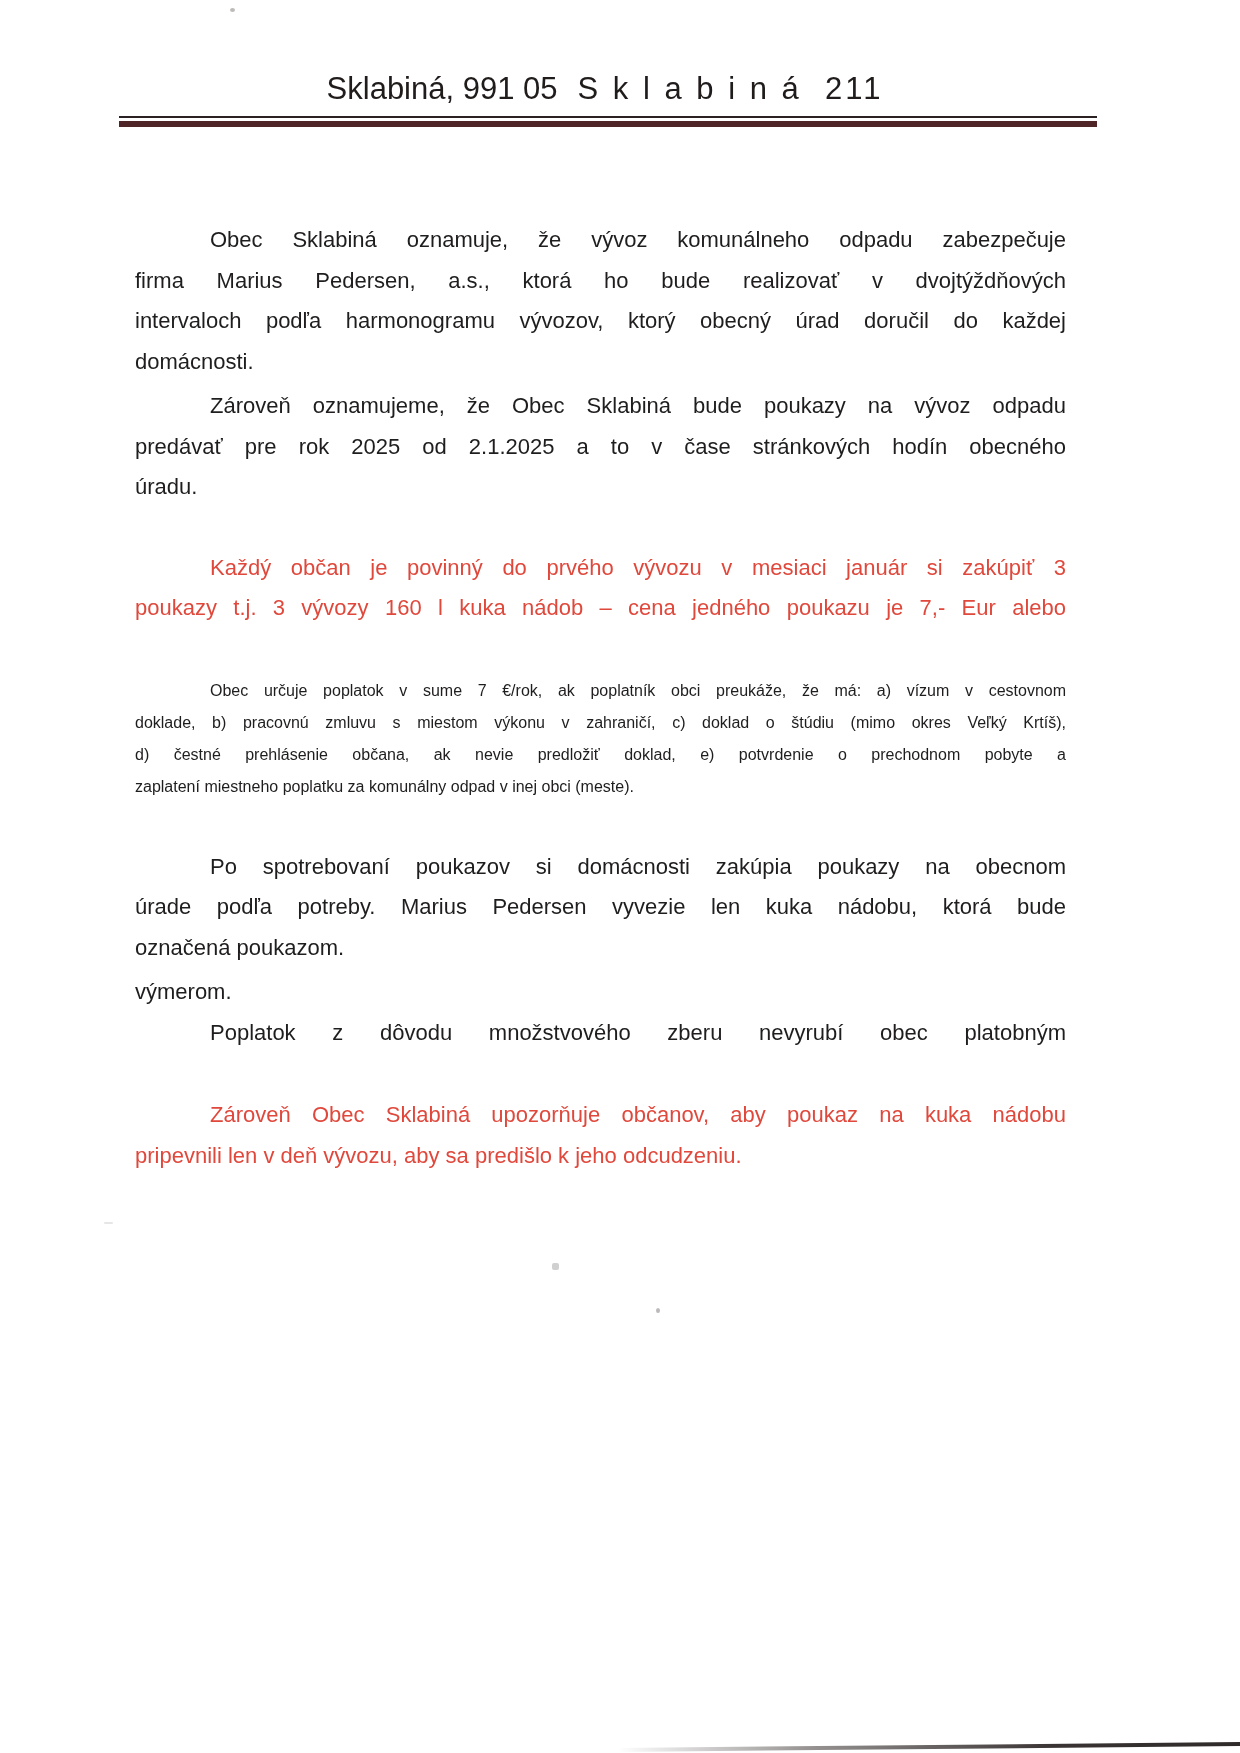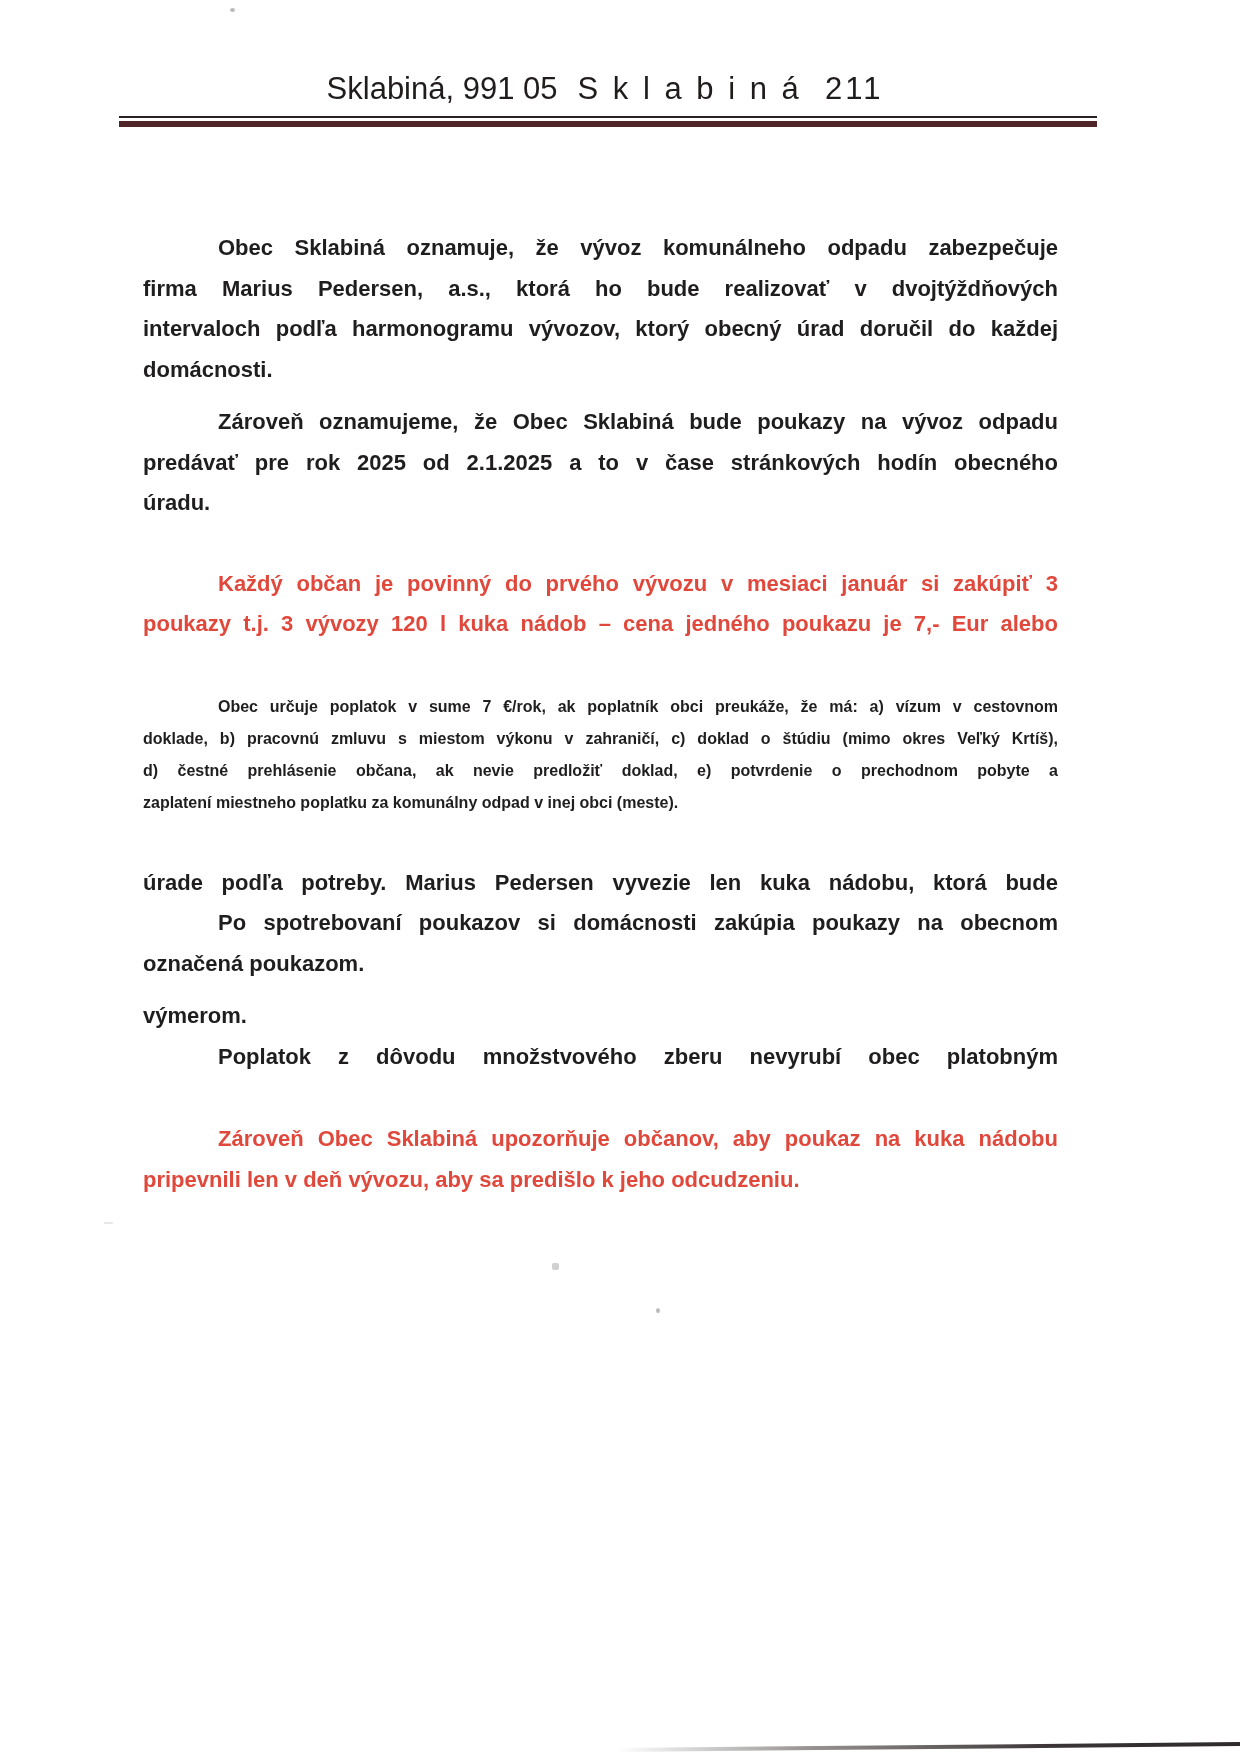--- a/index.html
+++ b/index.html
@@ -40,21 +40,21 @@
     background:#4f2527;
   }
   
   .doc{
     position:absolute;
     left:131px; top:216px;
     width:939px;
     color:#1f1d1e;
     font-size:22px;
   }
-  .para{margin:12px;padding:0;font-weight:bold;}
+  .para{margin:4px;padding:0;}
   .line{
     display:block;
     text-align:justify;
     text-align-last:justify;
     line-height:40.5px;
     height:40.5px;
     white-space:normal;
   }
   .line.indent{text-indent:75px;}
   .line.last{text-align-last:left;}
@@ -104,33 +104,33 @@
     </p>
 
     <p class="para">
       <span class="line indent">Zároveň oznamujeme, že Obec Sklabiná bude poukazy na vývoz odpadu</span>
       <span class="line">predávať pre rok 2025 od 2.1.2025 a to v čase stránkových hodín obecného</span>
       <span class="line last">úradu.</span>
     </p>
 
     <p class="para red m-p3">
       <span class="line indent">Každý občan je povinný do prvého vývozu v mesiaci január si zakúpiť 3</span>
-      <span class="line">poukazy t.j. 3 vývozy 120 l kuka nádob – cena jedného poukazu je 7,- Eur alebo</span>
+      <span class="line">poukazy t.j. 3 vývozy 160 l kuka nádob – cena jedného poukazu je 7,- Eur alebo</span>
     </p>
 
     <p class="para small m-p4">
       <span class="line indent">Obec určuje poplatok v sume 7 €/rok, ak poplatník obci preukáže, že má: a) vízum v cestovnom</span>
       <span class="line">doklade, b) pracovnú zmluvu s miestom výkonu v zahraničí, c) doklad o štúdiu (mimo okres Veľký Krtíš),</span>
       <span class="line">d) čestné prehlásenie občana, ak nevie predložiť doklad, e) potvrdenie o prechodnom pobyte a</span>
       <span class="line last">zaplatení miestneho poplatku za komunálny odpad v inej obci (meste).</span>
     </p>
 
     <p class="para m-p5">
+      <span class="line indent">Po spotrebovaní poukazov si domácnosti zakúpia poukazy na obecnom</span>
       <span class="line">úrade podľa potreby. Marius Pedersen vyvezie len kuka nádobu, ktorá bude</span>
-      <span class="line indent">Po spotrebovaní poukazov si domácnosti zakúpia poukazy na obecnom</span>
       <span class="line last">označená poukazom.</span>
     </p>
 
     <p class="para">
       <span class="line last">výmerom.</span>
       <span class="line indent">Poplatok z dôvodu množstvového zberu nevyrubí obec platobným</span>
     </p>
 
     <p class="para red m-p7">
       <span class="line indent">Zároveň Obec Sklabiná upozorňuje občanov, aby poukaz na kuka nádobu</span>

